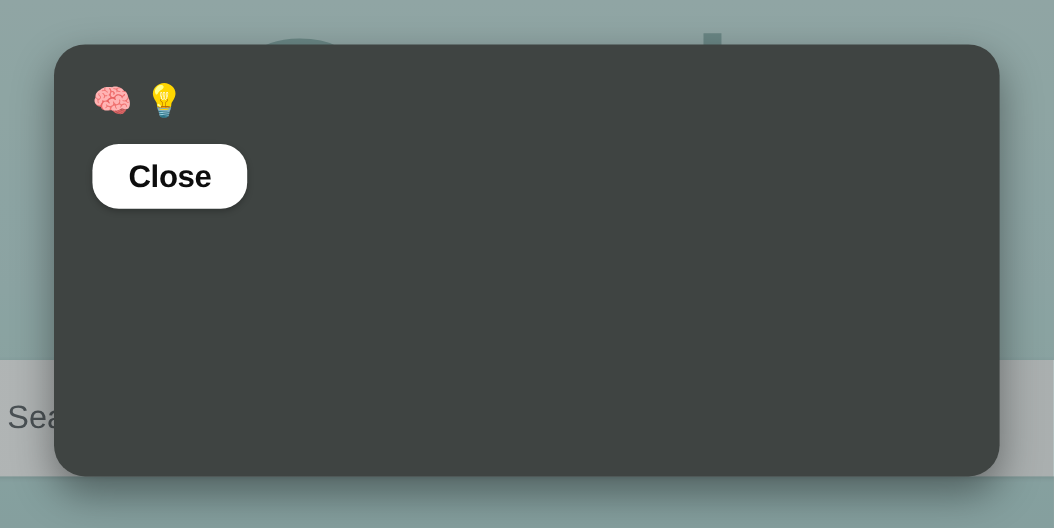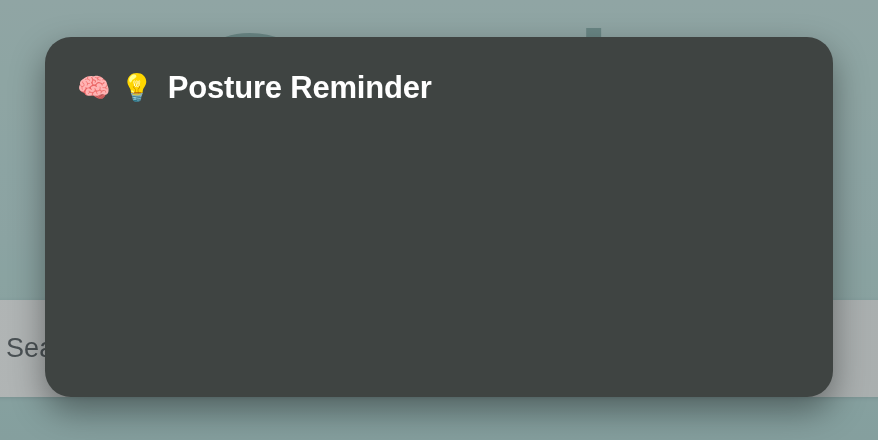--- a/index.html
+++ b/index.html
@@ -148,19 +148,21 @@
     <div class="search-placeholder">Search Google or type a URL</div>
   </div>
 
   <div class="overlay"></div>
 
   <div class="dialog">
 
     <div class="dialog-title">
       <span class="emoji">🧠</span>
       <span class="emoji">💡</span>
-      <span class="title-text">Posture Reminder</span>
     </div>
 
 
+    <div class="dialog-actions">
+      <button class="close-button">Close</button>
+    </div>
 
   </div>
 </div>
 
 </body></html>

